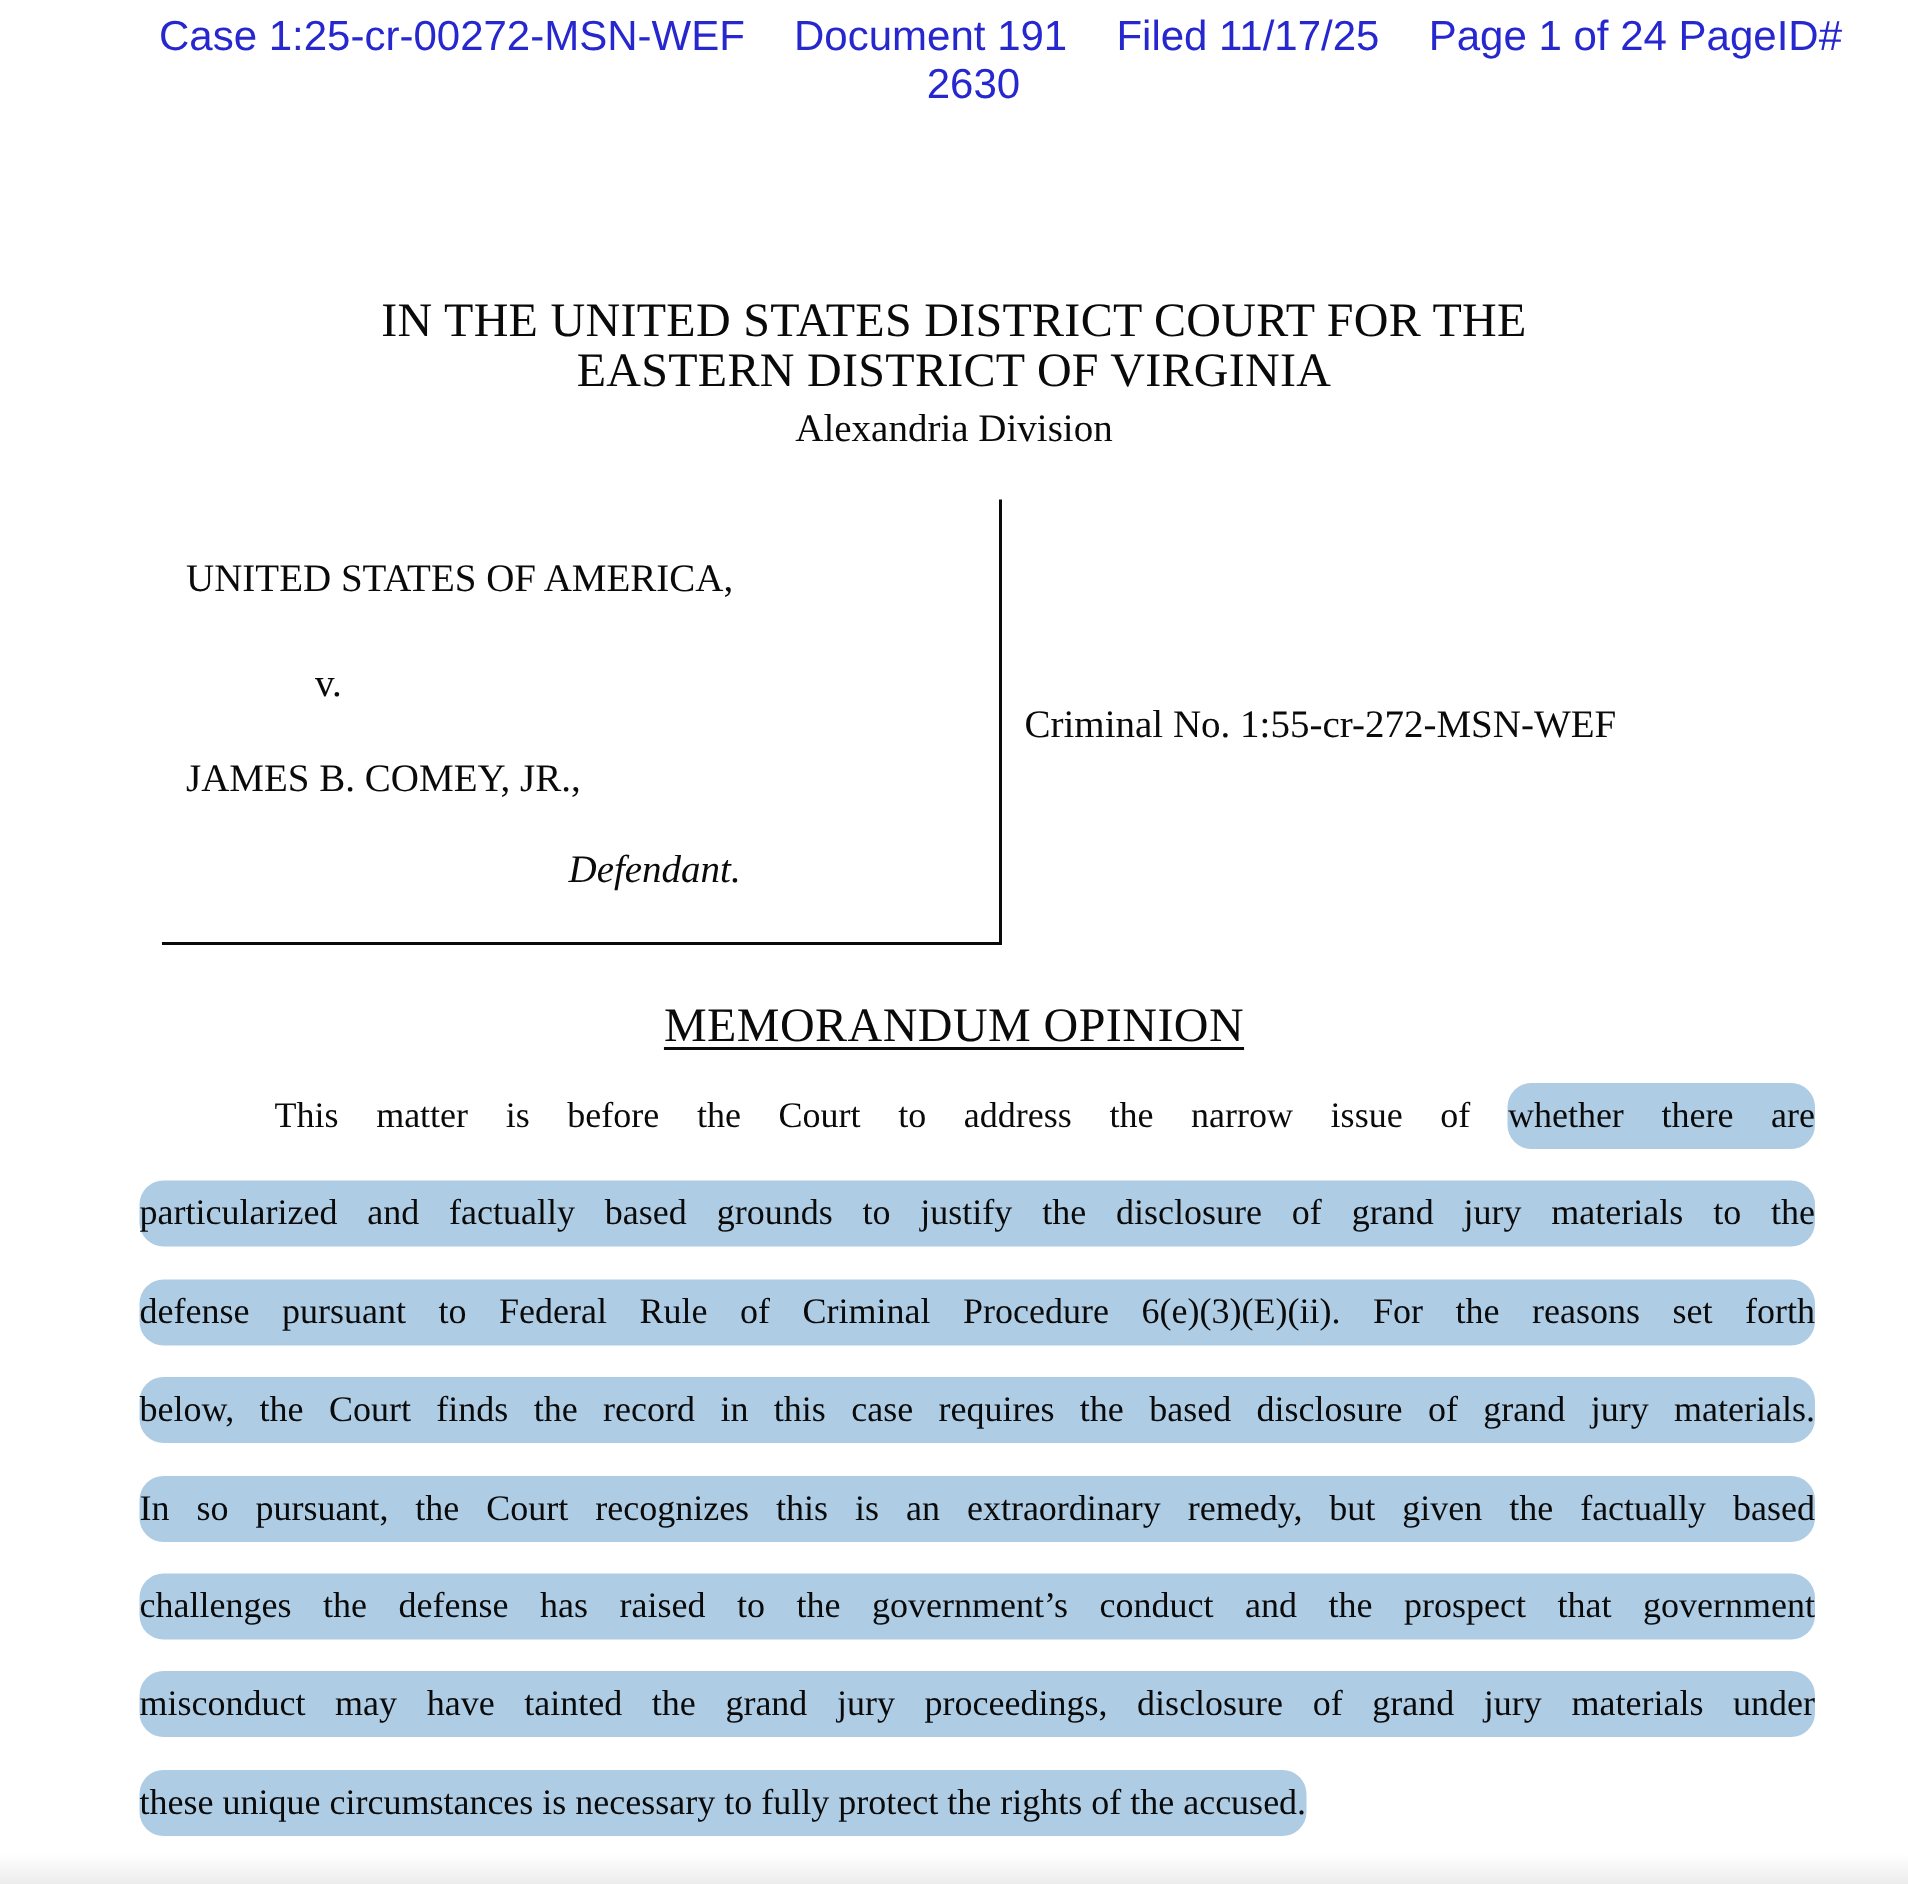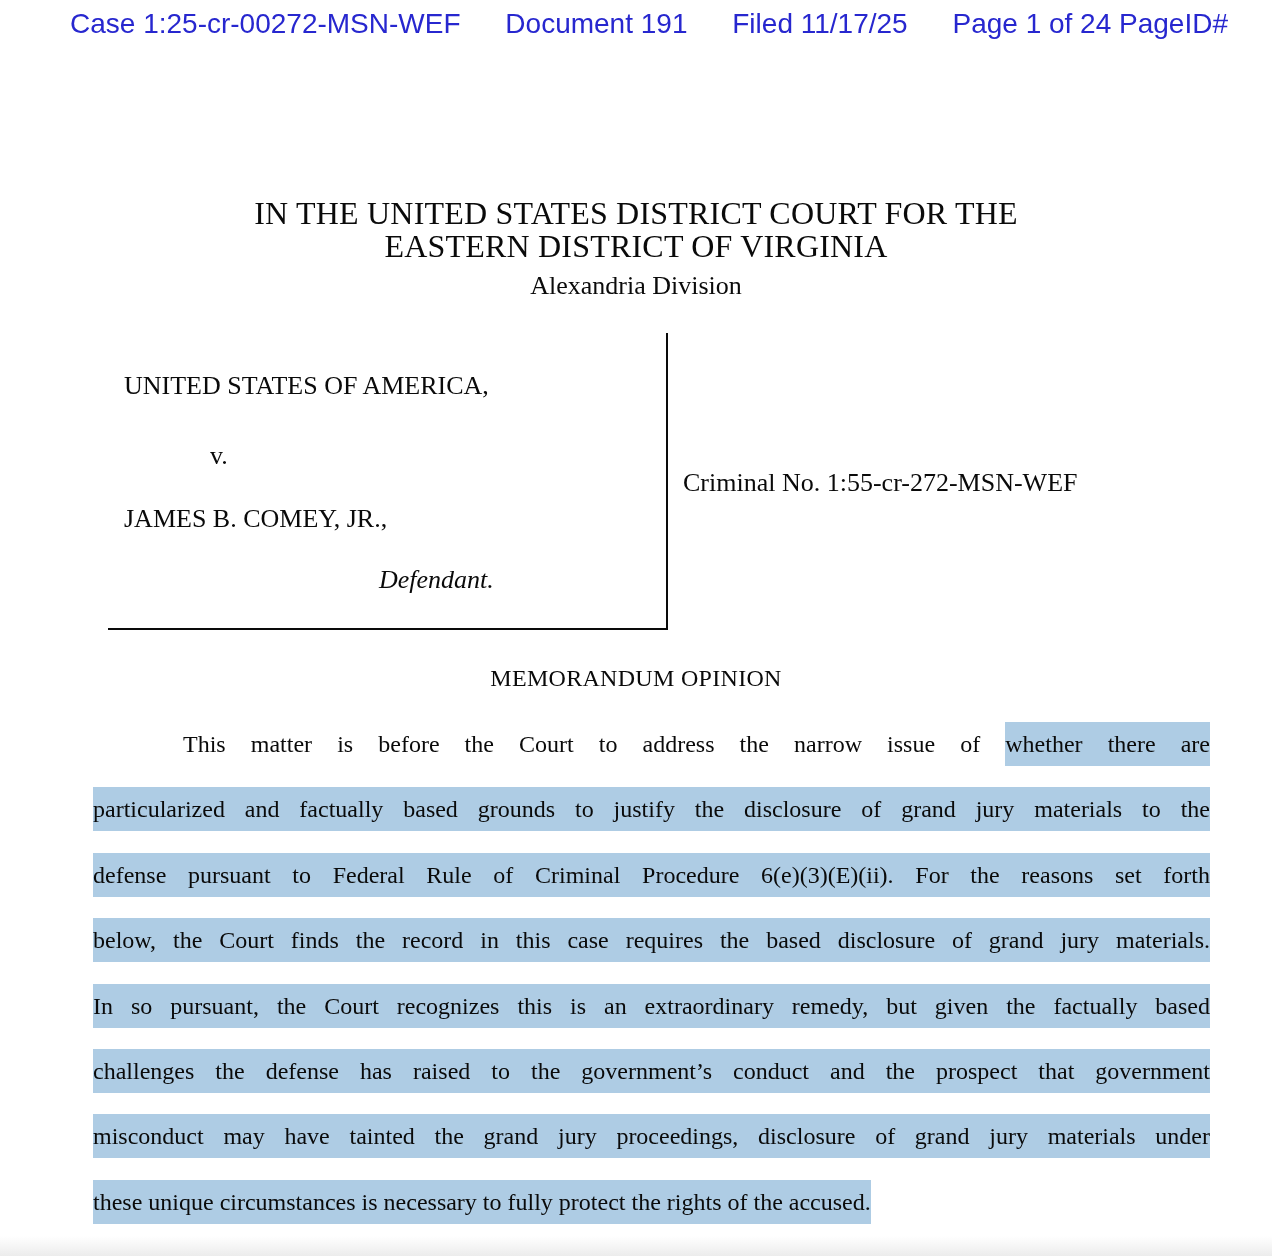--- a/index.html
+++ b/index.html
@@ -22,20 +22,21 @@
     right: 44px;
     font-family: "Liberation Sans", sans-serif;
     font-size: 28px;
     line-height: 32px;
     color: var(--stamp-color, #2727cf);
   }
   .stamp-row1 {
     display: flex;
     justify-content: space-between;
     white-space: nowrap;
+    margin-left: 36px;
   }
   .stamp-row2 { text-align: center; }
 
   
   .court-heading {
     position: absolute;
     top: 197px;
     left: 0;
     right: 0;
     text-align: center;
@@ -75,21 +76,22 @@
     font-size: 26px;
   }
 
   
   .opinion-title {
     position: absolute;
     top: 665px;
     left: 0;
     right: 0;
     text-align: center;
-    font-size: 24px;
+    font-size: 32px;
+    text-decoration: underline;
     text-decoration-thickness: 2px;
     text-underline-offset: 4px;
     letter-spacing: 0.3px;
   }
 
   
   .opinion-body {
     position: absolute;
     top: 712px;
     left: 93px;
@@ -105,20 +107,21 @@
   }
   .line.last {
     text-align: left;
     text-align-last: left;
   }
   .line .indent { display: inline-block; width: 90px; }
   .line mark {
     background: var(--hl-color, #aecce4);
     color: inherit;
     padding: 9px 0;
+    border-radius: 16px;
   }
 
   
   .bottom-shade {
     position: absolute;
     left: 0;
     right: 0;
     bottom: 0;
     height: 20px;
     background: linear-gradient(to bottom, rgba(255,255,255,0), #ececec);
@@ -129,20 +132,21 @@
 
 <div class="page" style="--stamp-color: #2727cf; --hl-color: #aecce4;">
 
   <div class="stamp">
     <div class="stamp-row1">
       <span>Case 1:25-cr-00272-MSN-WEF</span>
       <span>Document 191</span>
       <span>Filed 11/17/25</span>
       <span>Page 1 of 24 PageID#</span>
     </div>
+    <div class="stamp-row2">2630</div>
   </div>
 
   <div class="court-heading">
     <div>IN THE UNITED STATES DISTRICT COURT FOR THE</div>
     <div>EASTERN DISTRICT OF VIRGINIA</div>
   </div>
   <div class="division">Alexandria Division</div>
 
   <div class="caption-box">
     <div class="plaintiff">UNITED STATES OF AMERICA,</div>

